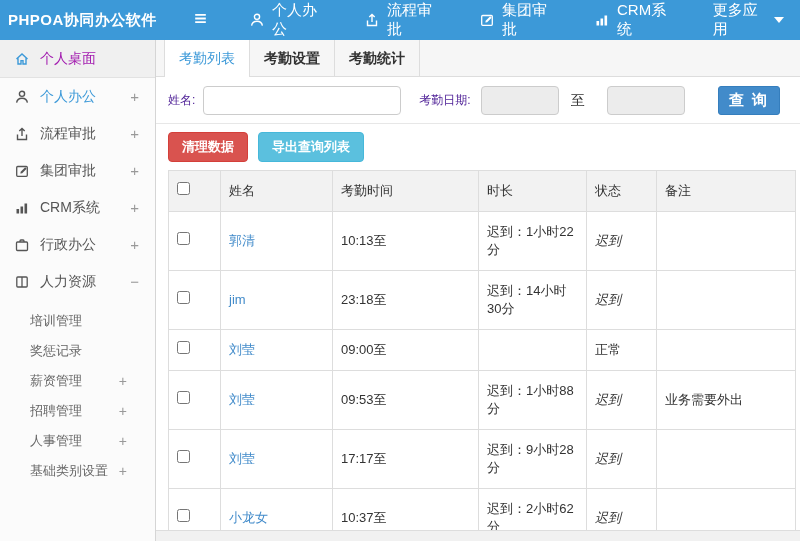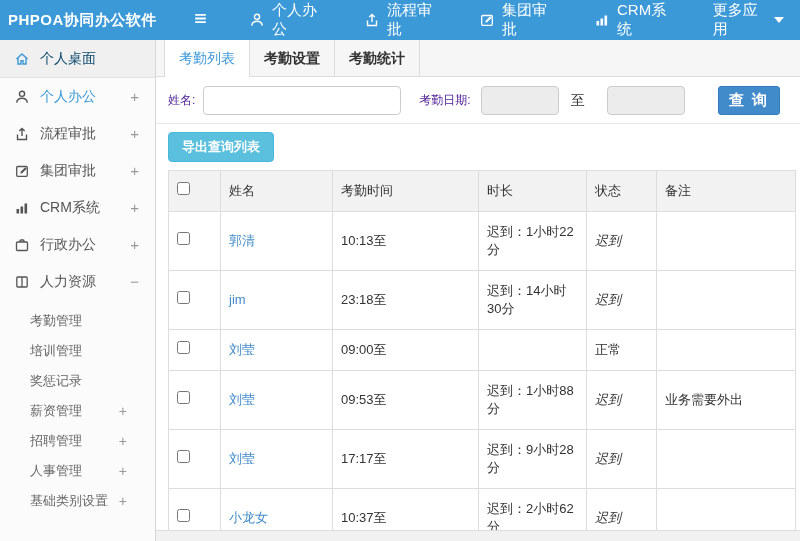--- a/index.html
+++ b/index.html
@@ -15,21 +15,21 @@
   .nav-item { display:flex; align-items:center; gap:7px; padding:0 21px; font-size:15px; cursor:pointer; height:40px; }
   .nav-item svg { display:block; }
   .nav-more { margin-left:auto; padding-right:16px; }
   .caret { width:0; height:0; border-left:5px solid transparent; border-right:5px solid transparent;
     border-top:6px solid #fff; margin-left:4px; }
 
   
   .sidebar { position:absolute; top:40px; left:0; width:156px; height:501px;
     background:#fbfbfb; border-right:1px solid #d5d5d5; }
   .side-desktop { height:38px; background:#f0f0f0; border-bottom:1px solid #e2e2e2;
-    display:flex; align-items:center; gap:10px; padding-left:14px; font-size:14px; color:#0c4a6e; cursor:pointer; }
+    display:flex; align-items:center; gap:10px; padding-left:14px; font-size:14px; color:#a21caf; cursor:pointer; }
   .side-desktop .icn { color:#3c99d8; display:flex; }
   .side-item { height:37px; display:flex; align-items:center; gap:10px; padding-left:14px;
     font-size:14px; color:#555; cursor:pointer; }
   .side-item .icn { color:#555; display:flex; }
   .side-item .lbl { flex:1; }
   .side-item .exp { color:#999; font-size:15px; padding-right:16px; }
   .side-item.active .lbl { color:#3c99d8; }
   .side-sub { padding-top:6px; }
   .side-subitem { height:30px; display:flex; align-items:center; padding-left:30px;
     font-size:13px; color:#666; cursor:pointer; }
@@ -204,24 +204,20 @@
             <rect x="2.8" y="3" width="10.4" height="10" rx="1" fill="none" stroke="currentColor" stroke-width="1.3"></rect>
             <path d="M8 3v10" stroke="currentColor" stroke-width="1.3"></path>
           </svg>
       </span>
       <span class="lbl">人力资源</span>
       <span class="exp">−</span>
     </div>
 
     <div class="side-sub">
       <div class="side-subitem">
-        <span class="lbl">考勤管理</span>
-        <span class="exp"></span>
-      </div>
-      <div class="side-subitem">
         <span class="lbl">培训管理</span>
         <span class="exp"></span>
       </div>
       <div class="side-subitem">
         <span class="lbl">奖惩记录</span>
         <span class="exp"></span>
       </div>
       <div class="side-subitem">
         <span class="lbl">薪资管理</span>
         <span class="exp">+</span>
@@ -253,20 +249,21 @@
       <span class="flabel">姓名:</span>
       <input class="txt-input" type="text" style="">
       <span class="flabel date-label">考勤日期:</span>
       <input class="date-input" type="text" style="">
       <span class="to-label">至</span>
       <input class="date-input" type="text" style="">
       <button class="btn-query">查 询</button>
     </div>
 
     <div class="btnrow">
+      <button class="abtn btn-danger">清理数据</button>
       <button class="abtn btn-info">导出查询列表</button>
     </div>
 
     <table class="grid">
       <colgroup>
         <col class="col-chk">
           <col class="col-name">
           <col class="col-time">
         <col class="col-dur">
           <col class="col-status">

